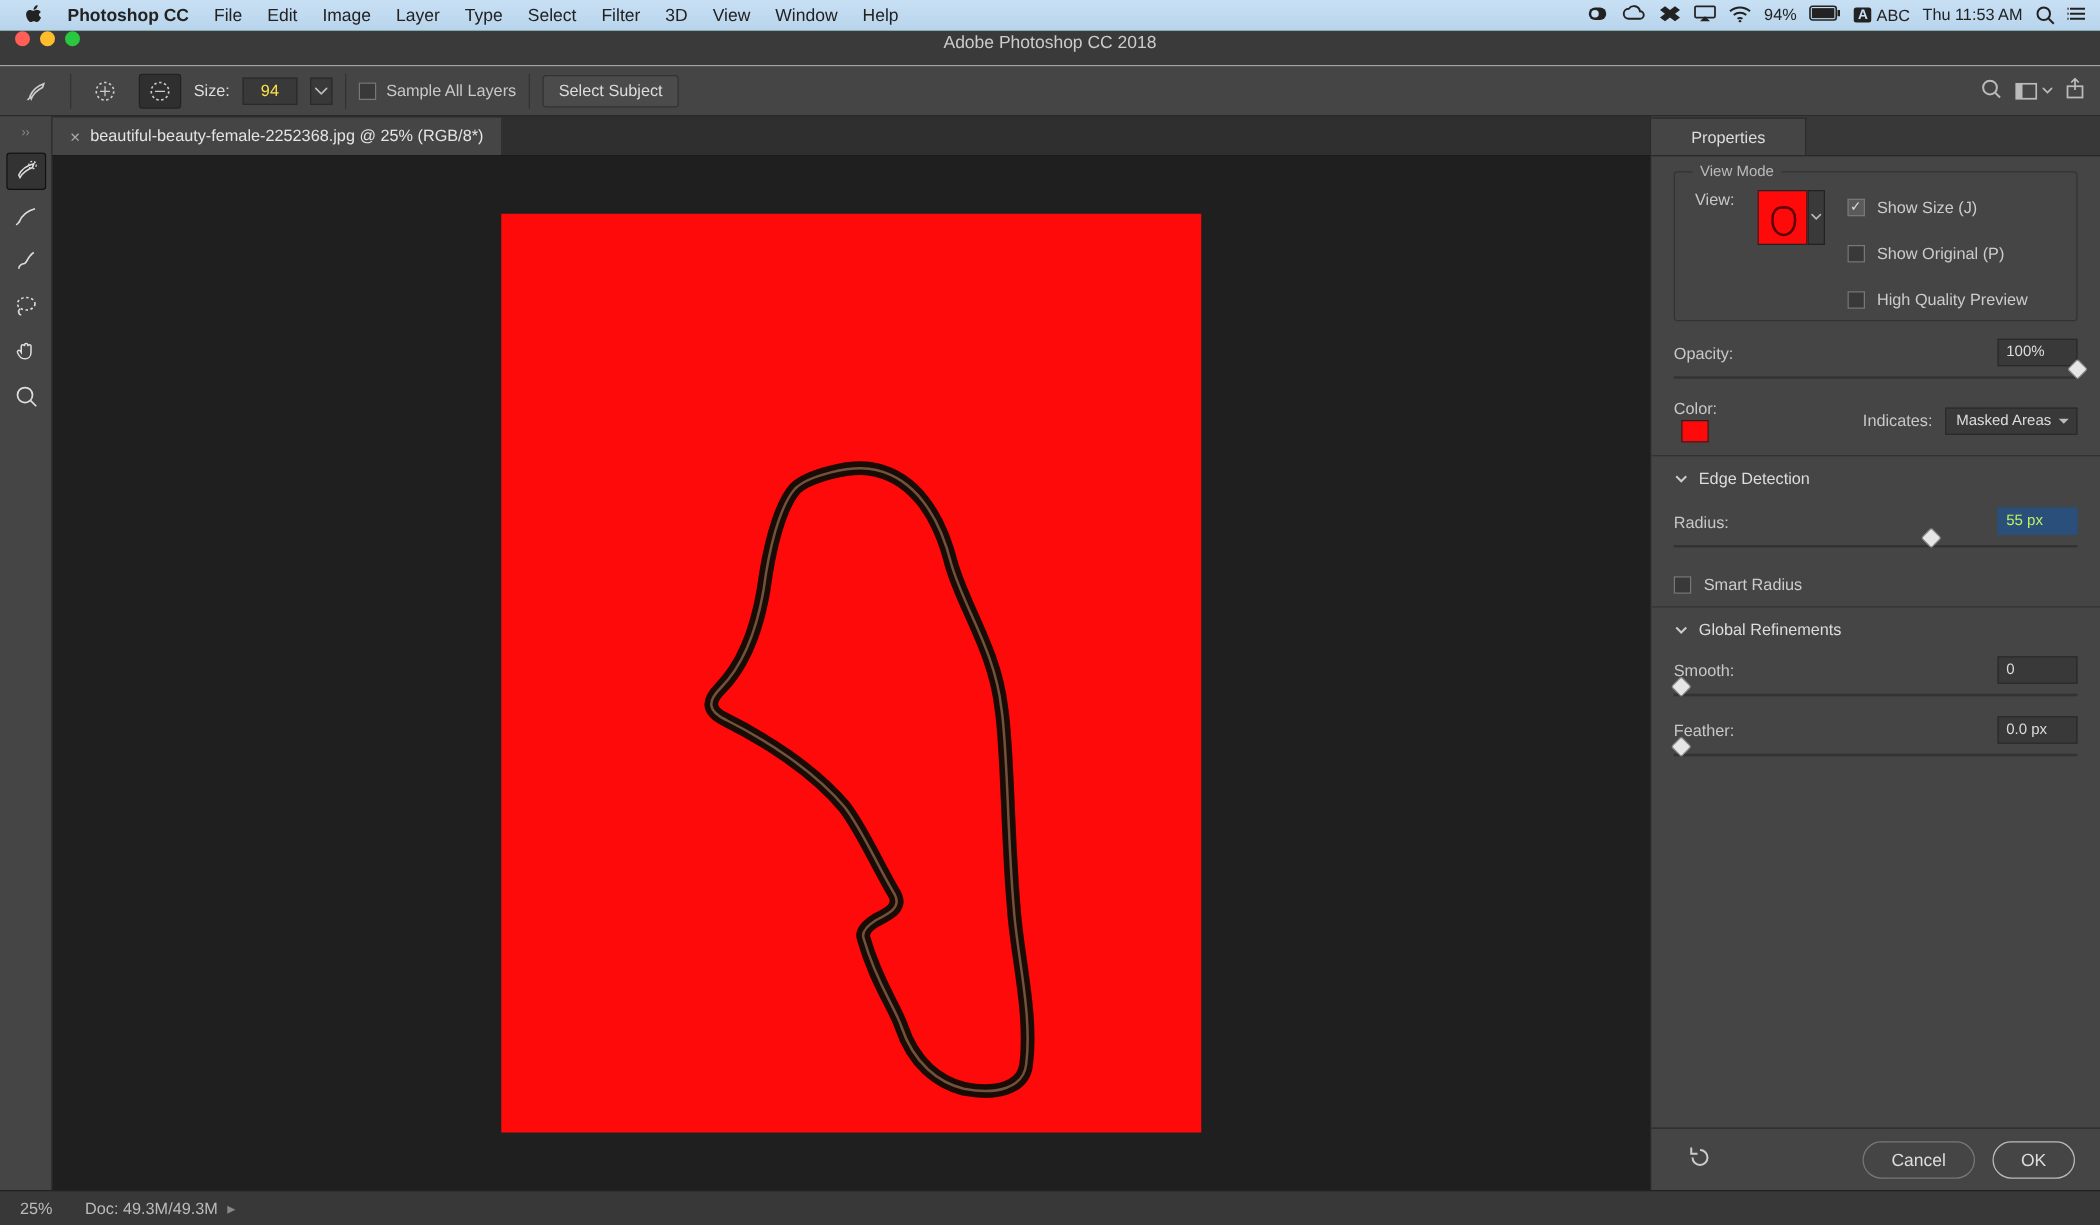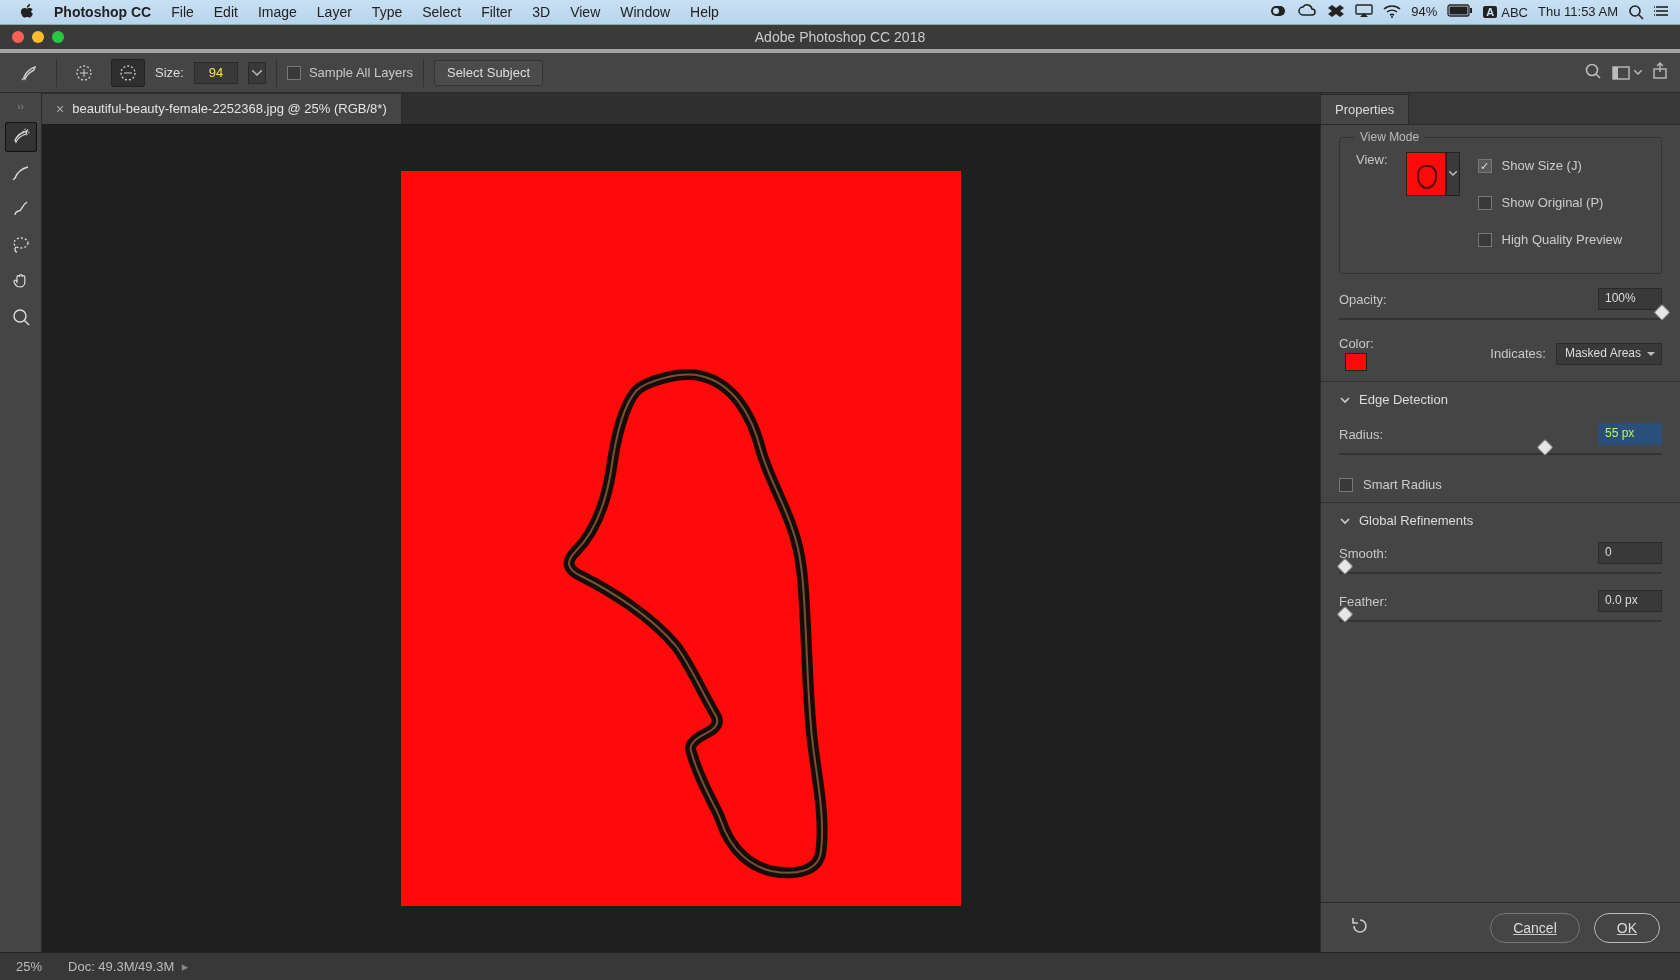--- a/index.html
+++ b/index.html
@@ -8,21 +8,21 @@
 
 .menubar { height:25px; background:linear-gradient(#c8e0f4,#b8d4ec); display:flex; align-items:center; padding:0 10px; color:#222; border-bottom:1px solid #8aa; }
 .menubar .left { display:flex; align-items:center; gap:0; }
 .menubar .left span { padding:0 10px; font-size:14px; cursor:default; }
 .menubar .appname { font-weight:700; }
 .menubar .spacer { flex:1; }
 .menubar .right { display:flex; gap:10px; font-size:13px; }
 .menubar svg { display:block; }
 
 
-.titlebar { height:28px; background:#3a3a3a; display:flex; align-items:center; position:relative; border-bottom:4px solid #a3a3a3; }
+.titlebar { height:28px; background:#3a3a3a; display:flex; align-items:flex-start; position:relative; border-bottom:1px solid #a3a3a3; }
 .traffic { display:flex; gap:8px; padding-left:12px; }
 .tl { width:12px; height:12px; border-radius:50%; }
 .tl.r{background:#ff5f57;} .tl.y{background:#ffbd2e;} .tl.g{background:#28c940;}
 .titlebar .title { position:absolute; left:0; right:0; text-align:center; color:#ccc; font-size:14px; }
 
 
 .optbar { height:40px; background:#454545; display:flex; align-items:center; padding:0 12px; gap:10px; border-bottom:1px solid #2a2a2a; }
 .opt-icon { width:34px; height:28px; display:flex; align-items:center; justify-content:center; border-radius:3px; }
 .opt-icon.sel { background:#2f2f2f; box-shadow:inset 0 0 0 1px #222; }
 .vsep { width:1px; height:28px; background:#333; }
@@ -45,42 +45,42 @@
 .tabstrip { height:32px; background:#2f2f2f; display:flex; align-items:center; border-bottom:1px solid #1a1a1a; }
 .doctab { height:30px; background:#454545; display:flex; align-items:center; padding:0 14px; gap:8px; color:#e4e4e4; font-size:13px; border-right:1px solid #2a2a2a; }
 .doctab .x { color:#aaa; font-size:14px; }
 .canvas-wrap { flex:1; display:flex; align-items:center; justify-content:center; }
 .canvas { width:560px; height:735px; background:#ff0a0a; position:relative; }
 .canvas svg { position:absolute; inset:0; }
 
 
 .proppanel { width:360px; background:#454545; border-left:1px solid #2a2a2a; display:flex; flex-direction:column; }
 .proptabs { height:32px; display:flex; align-items:flex-end; background:#383838; border-bottom:1px solid #2a2a2a; }
-.proptab { height:30px; padding:0 14px; background:#454545; color:#ddd; font-size:13px; line-height:30px; border-top:1px solid #2a2a2a; border-right:1px solid #2a2a2a; }
+.proptab { height:30px; padding:0 32px; background:#454545; color:#ddd; font-size:13px; line-height:30px; border-top:1px solid #2a2a2a; border-right:1px solid #2a2a2a; }
 .propbody { flex:1; padding:12px 18px; overflow:hidden; }
-.viewmode-box { border:1px solid #333; border-radius:3px; padding:14px 16px 20px 16px; margin-bottom:14px; position:relative; }
+.viewmode-box { border:1px solid #333; border-radius:3px; padding:14px 16px 3px 16px; margin-bottom:14px; position:relative; }
 .viewmode-box .hdr { position:absolute; top:-8px; left:14px; background:#454545; padding:0 6px; color:#bbb; font-size:12px; }
 .row { display:flex; align-items:center; gap:10px; margin:6px 0; }
 .row .lbl { color:#ccc; font-size:13px; }
 .thumb { width:40px; height:44px; background:#ff0a0a; border:1px solid #222; position:relative; }
 .thumb::after { content:""; position:absolute; left:10px; top:12px; width:16px; height:20px; border:2px solid #5a0000; border-radius:40% 40% 50% 50%; }
 .thumb-dd { width:14px; height:44px; border:1px solid #222; background:#3a3a3a; display:flex; align-items:center; justify-content:center; }
 .spread { display:flex; justify-content:space-between; align-items:center; margin:8px 0 2px; }
 .valbox { min-width:64px; height:22px; background:#393939; border:1px solid #2a2a2a; color:#ddd; font-size:12px; padding:2px 6px; }
 .valbox.hl { background:#2a4f7a; border-color:#2a4f7a; color:#bef264; }
 .slider { height:14px; position:relative; margin-bottom:10px; }
 .slider .track { position:absolute; left:0; right:0; top:6px; height:2px; background:#333; }
 .slider .knob { position:absolute; top:0; width:12px; height:12px; background:#e6e6e6; border:1px solid #888; border-radius:2px; transform:rotate(45deg) translate(-4px,-4px); }
 .swatch { width:22px; height:18px; background:#ff0a0a; border:1px solid #222; }
 .sel-dd { height:22px; background:#393939; border:1px solid #2a2a2a; color:#ddd; font-size:12px; padding:2px 20px 2px 8px; position:relative; }
 .sel-dd::after { content:""; position:absolute; right:6px; top:8px; border:4px solid transparent; border-top-color:#bbb; }
 .divider { height:1px; background:#333; margin:10px -18px; }
 .sect-hdr { display:flex; align-items:center; gap:8px; color:#ddd; font-weight:400; font-size:13px; margin:6px 0 10px; }
 .sect-hdr .chev { width:12px; height:12px; }
-.footer { height:50px; border-top:1px solid #2a2a2a; display:flex; align-items:center; justify-content:flex-end; gap:14px; padding:0 20px;text-decoration:underline; }
+.footer { height:50px; border-top:1px solid #2a2a2a; display:flex; align-items:center; justify-content:flex-end; gap:14px; padding:0 20px; }
 .footer .reset { margin-right:auto; margin-left:8px; }
 .pillbtn { height:30px; padding:0 22px; border:1px solid #777; border-radius:16px; color:#ddd; font-size:14px; line-height:28px; background:transparent; }
 .pillbtn.primary { border-color:#bbb; }
 
 
 .status { height:28px; background:#383838; display:flex; align-items:center; padding:0 16px; gap:26px; color:#bbb; font-size:13px; border-top:1px solid #222; }
 .status .caret { margin-left:4px; color:#888; }
 
 </style>
 </head>

